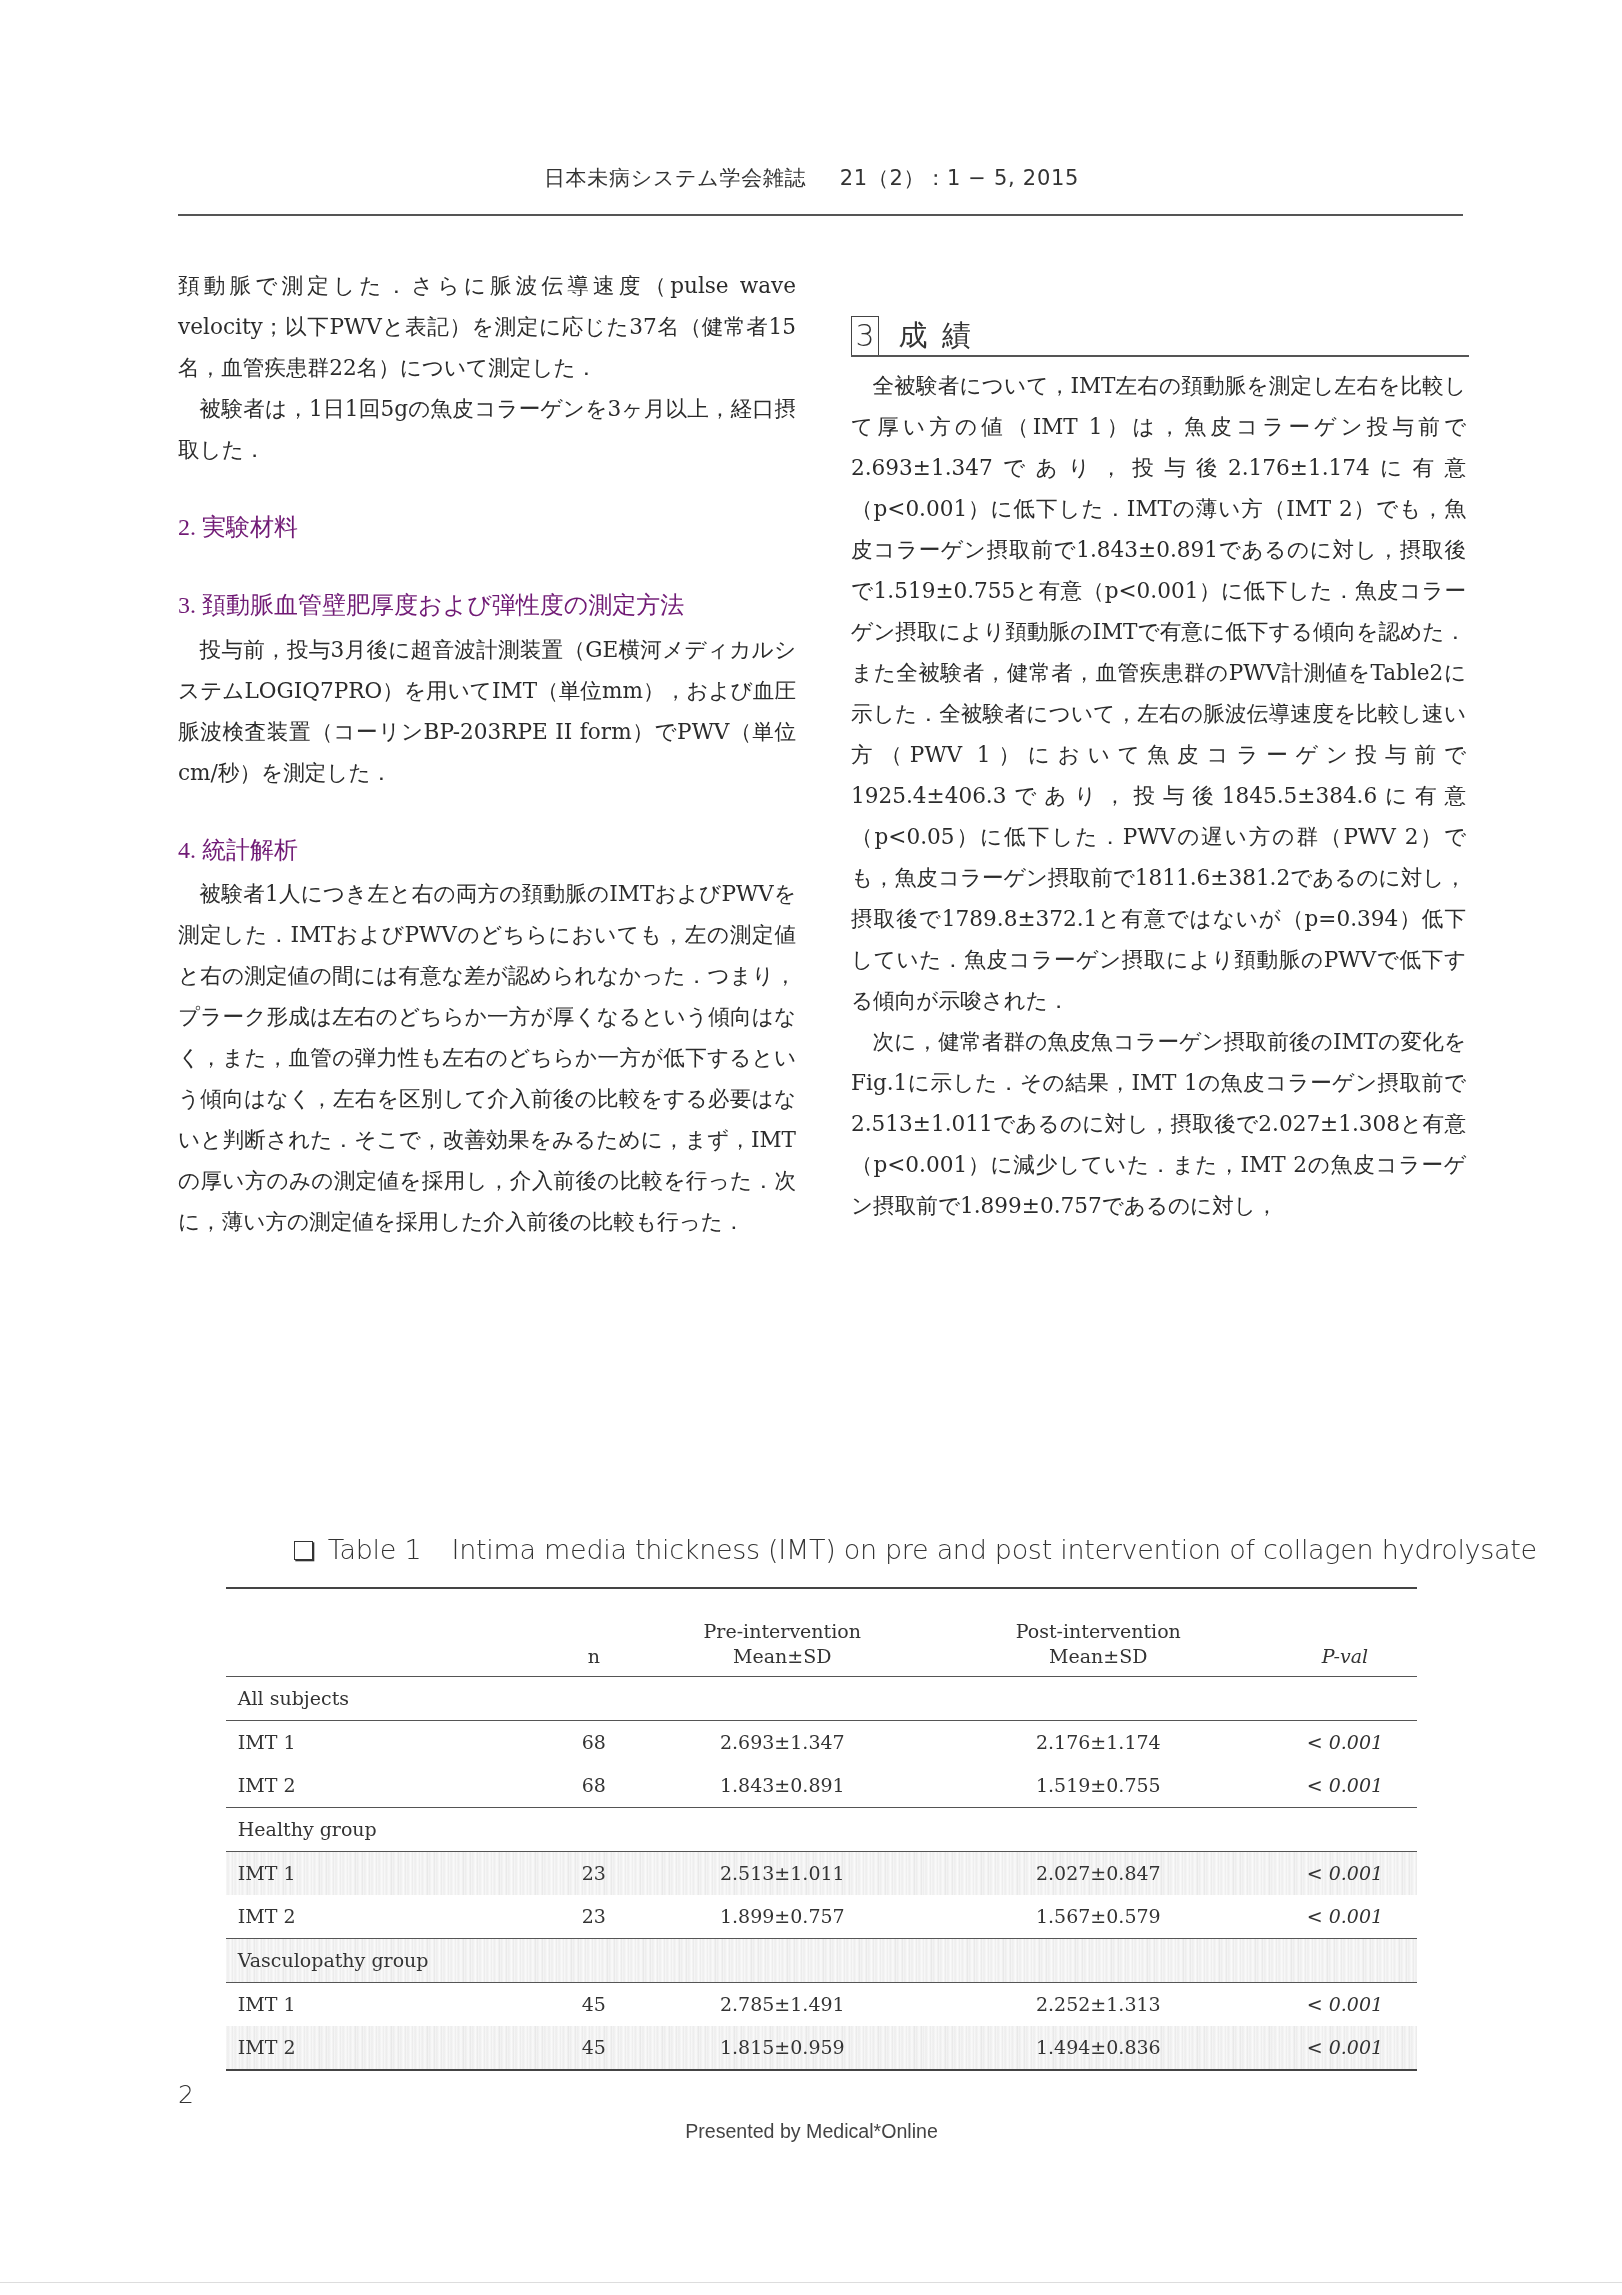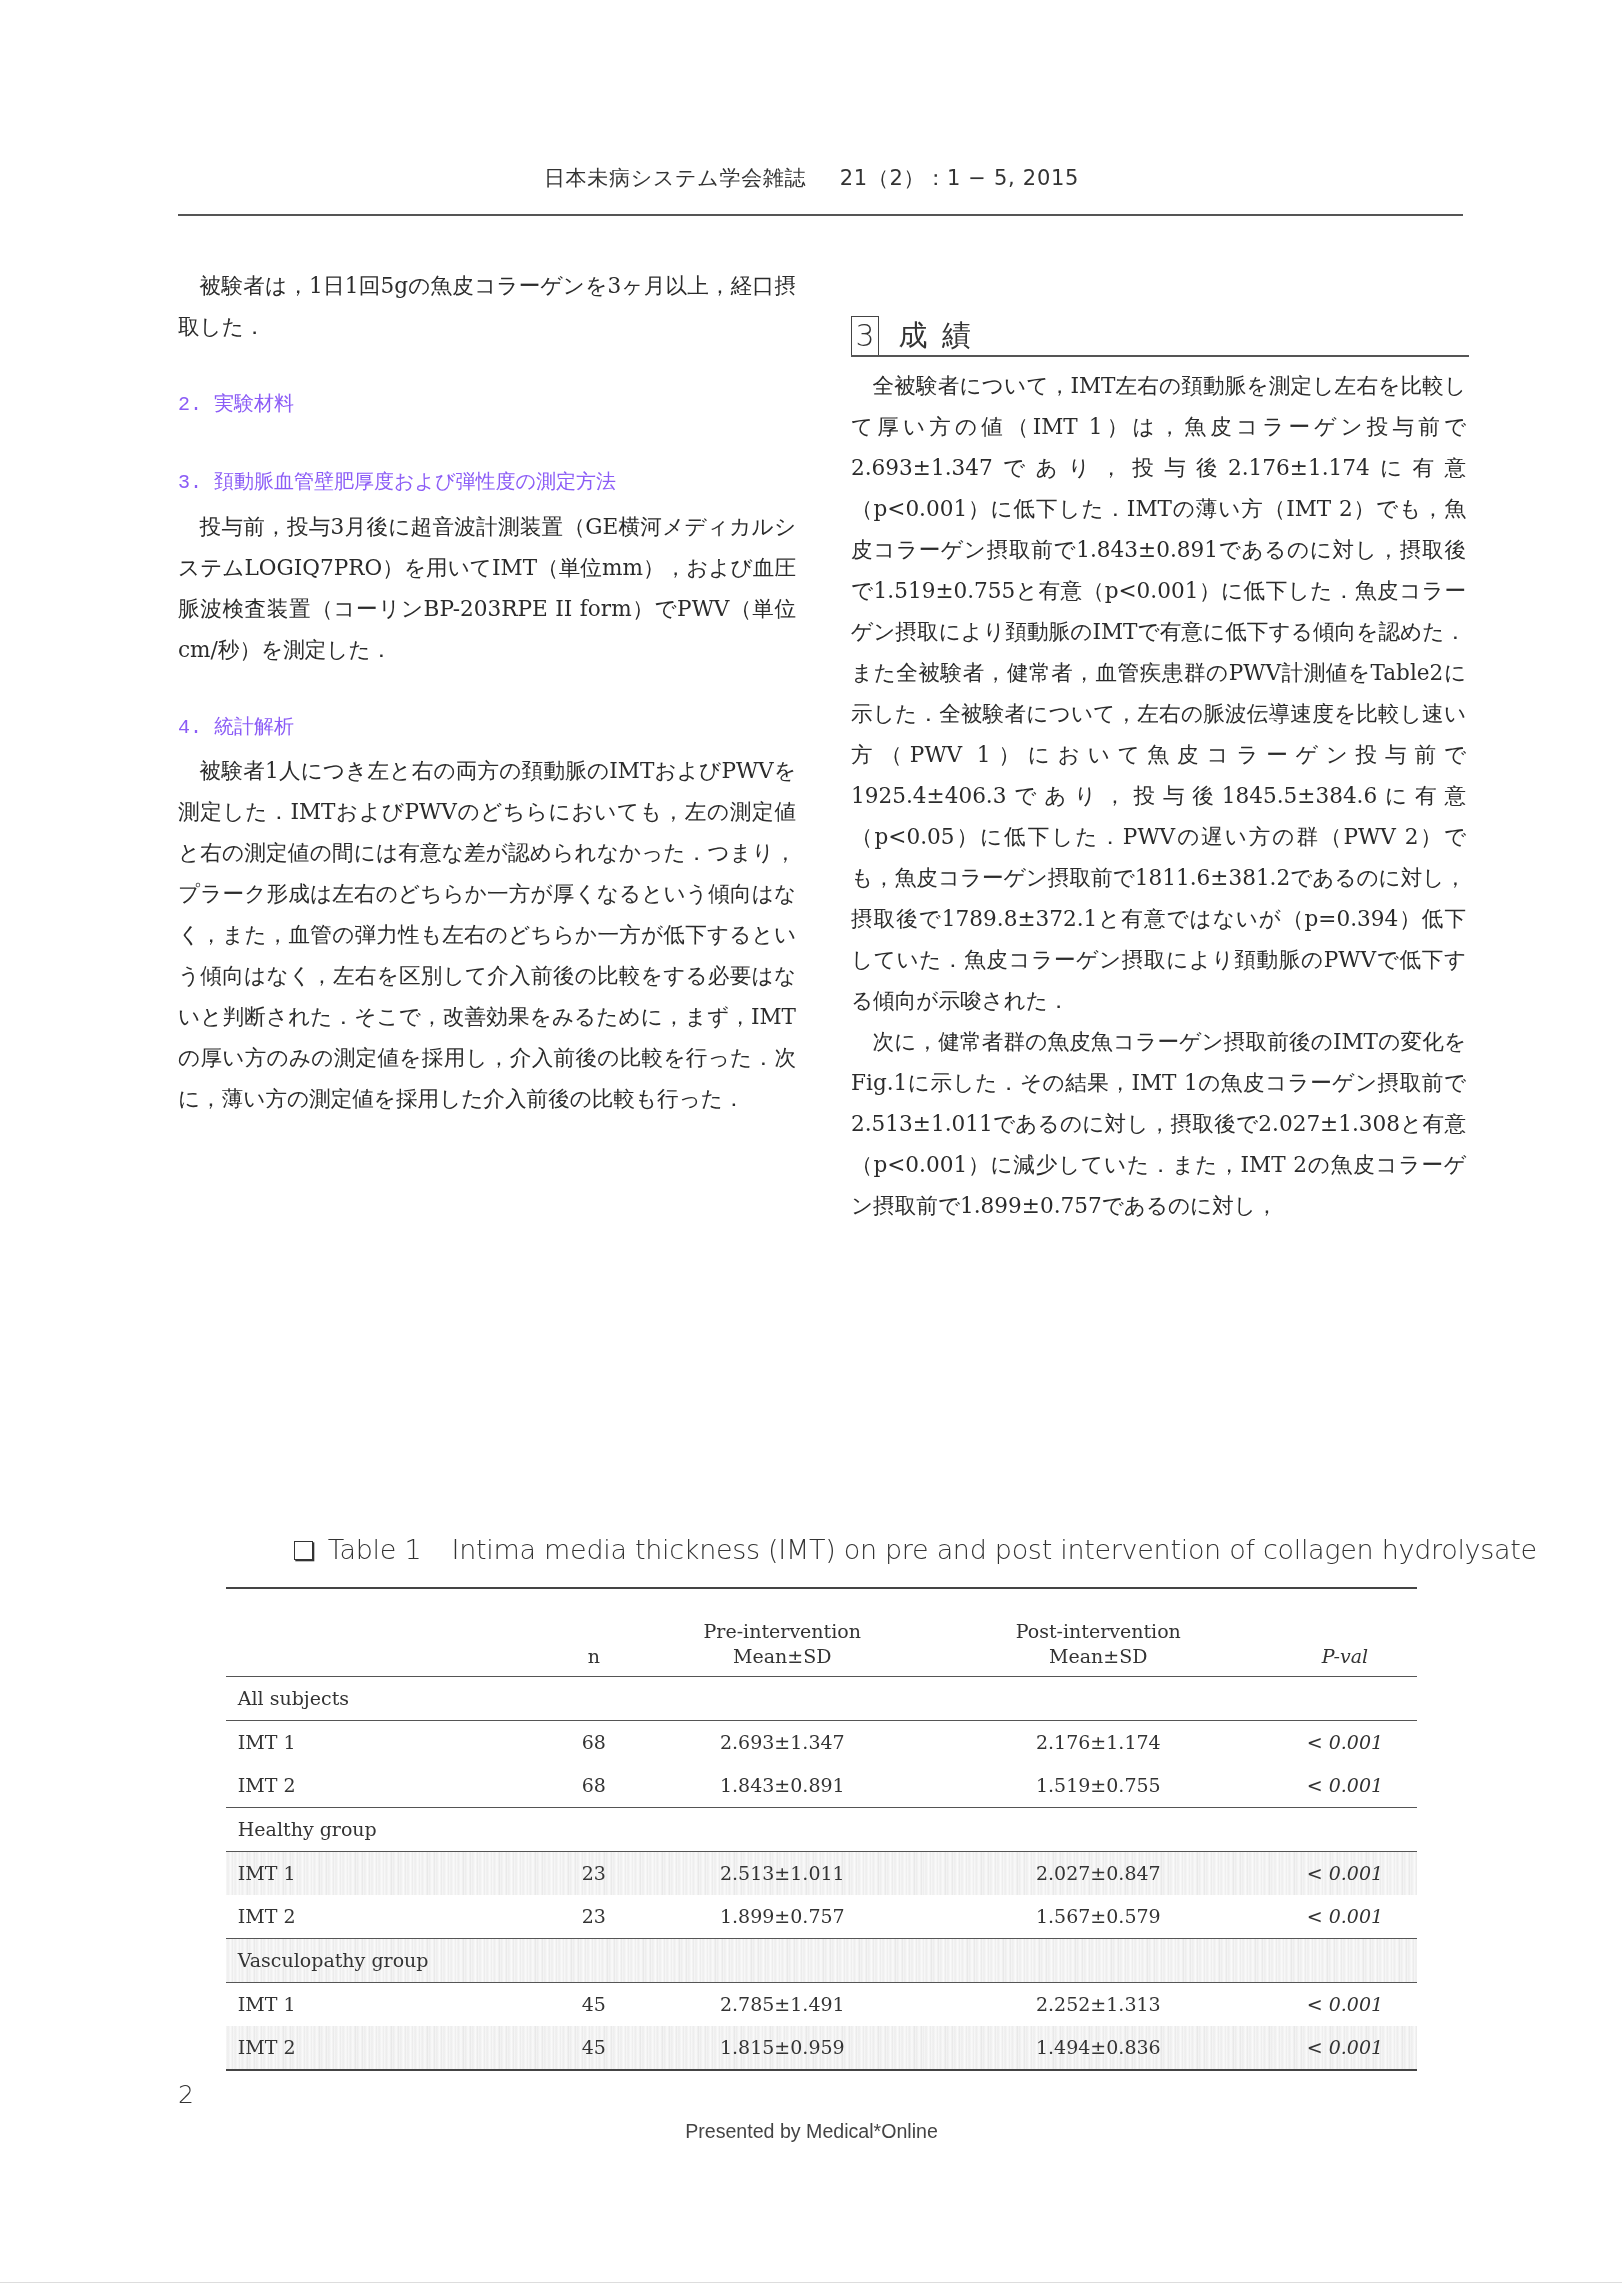--- a/index.html
+++ b/index.html
@@ -15,21 +15,21 @@
   .header .journal { margin-right: 26px; }
   .header-rule {
     position: absolute; left: 178px; right: 160px; top: 214px; height: 2px; background: #555;
   }
   .col { position: absolute; top: 265px; width: 618px; font-size: 21.6px; line-height: 41px; }
   .col.left { left: 178px; }
   .col.right { left: 851px; width: 615px; }
   .col p { margin: 0; text-align: justify; }
   .col p.indent { text-indent: 21.6px; }
   .subhead {
-    font-family: Liberation Mono, monospace; font-size: 20px; color: #8b5cf6;
+    font-family: Liberation Serif, serif; font-size: 24px; color: #701a75;
     margin: 37px 0 2.6px 0 !important; line-height: 41px;
   }
   .section-head { display: flex; align-items: center; margin: 50px 0 9.2px 0; position: relative; }
   .section-num {
     width: 26px; height: 38px; border: 1.3px solid #444; display: flex; align-items: center; justify-content: center;
     font-family: "DejaVu Sans", "Liberation Sans", sans-serif; font-size: 30px; font-weight: 300; color: #333;
   }
   .section-title {
     margin-left: 19.6px; font-family: "DejaVu Sans", "Liberation Sans", sans-serif; font-size: 29px;
     letter-spacing: 14.4px; color: #333;
@@ -72,20 +72,21 @@
 </head>
 <body>
 
 <div class="header">
   <span class="journal">日本未病システム学会雑誌</span>
   <span>21（2）：1 − 5, 2015</span>
 </div>
 <div class="header-rule"></div>
 
 <div class="col left">
+  <p>頚動脈で測定した．さらに脈波伝導速度（pulse wave velocity；以下PWVと表記）を測定に応じた37名（健常者15名，血管疾患群22名）について測定した．</p>
   <p class="indent">被験者は，1日1回5gの魚皮コラーゲンを3ヶ月以上，経口摂取した．</p>
   <p class="subhead">2. 実験材料</p>
   <p class="subhead">3. 頚動脈血管壁肥厚度および弾性度の測定方法</p>
   <p class="indent">投与前，投与3月後に超音波計測装置（GE横河メディカルシステムLOGIQ7PRO）を用いてIMT（単位mm），および血圧脈波検査装置（コーリンBP-203RPE II form）でPWV（単位cm/秒）を測定した．</p>
   <p class="subhead">4. 統計解析</p>
   <p class="indent">被験者1人につき左と右の両方の頚動脈のIMTおよびPWVを測定した．IMTおよびPWVのどちらにおいても，左の測定値と右の測定値の間には有意な差が認められなかった．つまり，プラーク形成は左右のどちらか一方が厚くなるという傾向はなく，また，血管の弾力性も左右のどちらか一方が低下するという傾向はなく，左右を区別して介入前後の比較をする必要はないと判断された．そこで，改善効果をみるために，まず，IMTの厚い方のみの測定値を採用し，介入前後の比較を行った．次に，薄い方の測定値を採用した介入前後の比較も行った．</p>
 </div>
 
 <div class="col right">
   <div class="section-head">

